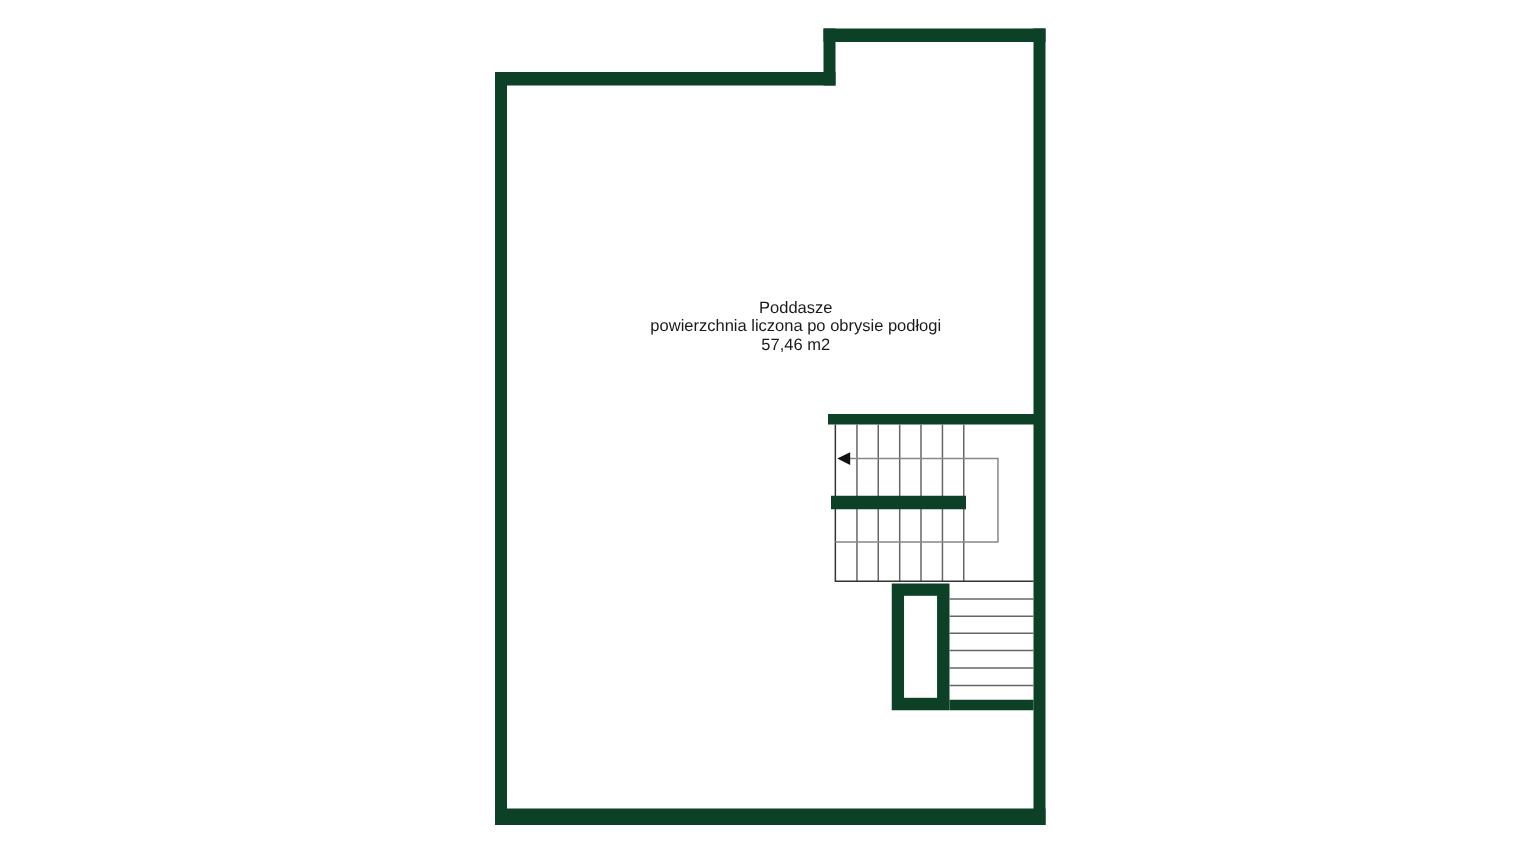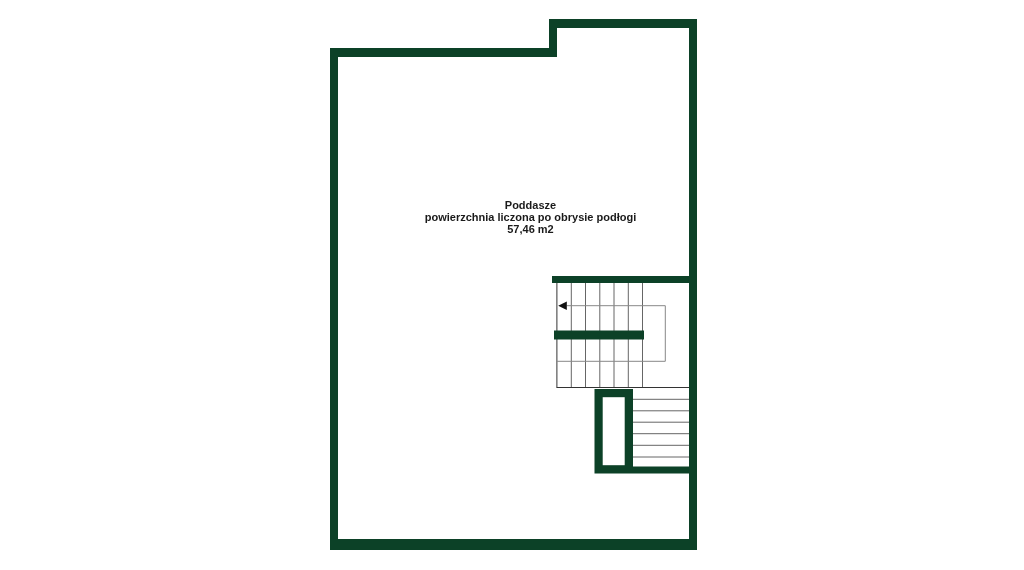--- a/index.html
+++ b/index.html
@@ -1,18 +1,18 @@
 <!DOCTYPE html>
 <html><head>
 <meta charset="utf-8">
 <title>Poddasze floorplan</title>
 <style>
   html,body{margin:0;padding:0;background:#ffffff;}
   .page{position:relative;width:1024px;height:570px;background:#ffffff;overflow:hidden;
-        font-family:"Liberation Sans", sans-serif;font-weight:bold;}
+        font-family:"Liberation Sans", sans-serif;}
 </style>
 </head>
 <body>
 <div class="page">
 <svg width="1024" height="570" viewBox="0 0 1024 570" xmlns="http://www.w3.org/2000/svg">
 
   <rect x="338" y="57" width="351" height="482" fill="#ffffff"></rect>
 
   <rect x="330" y="48" width="8" height="502" fill="#0c4127"></rect>
 

